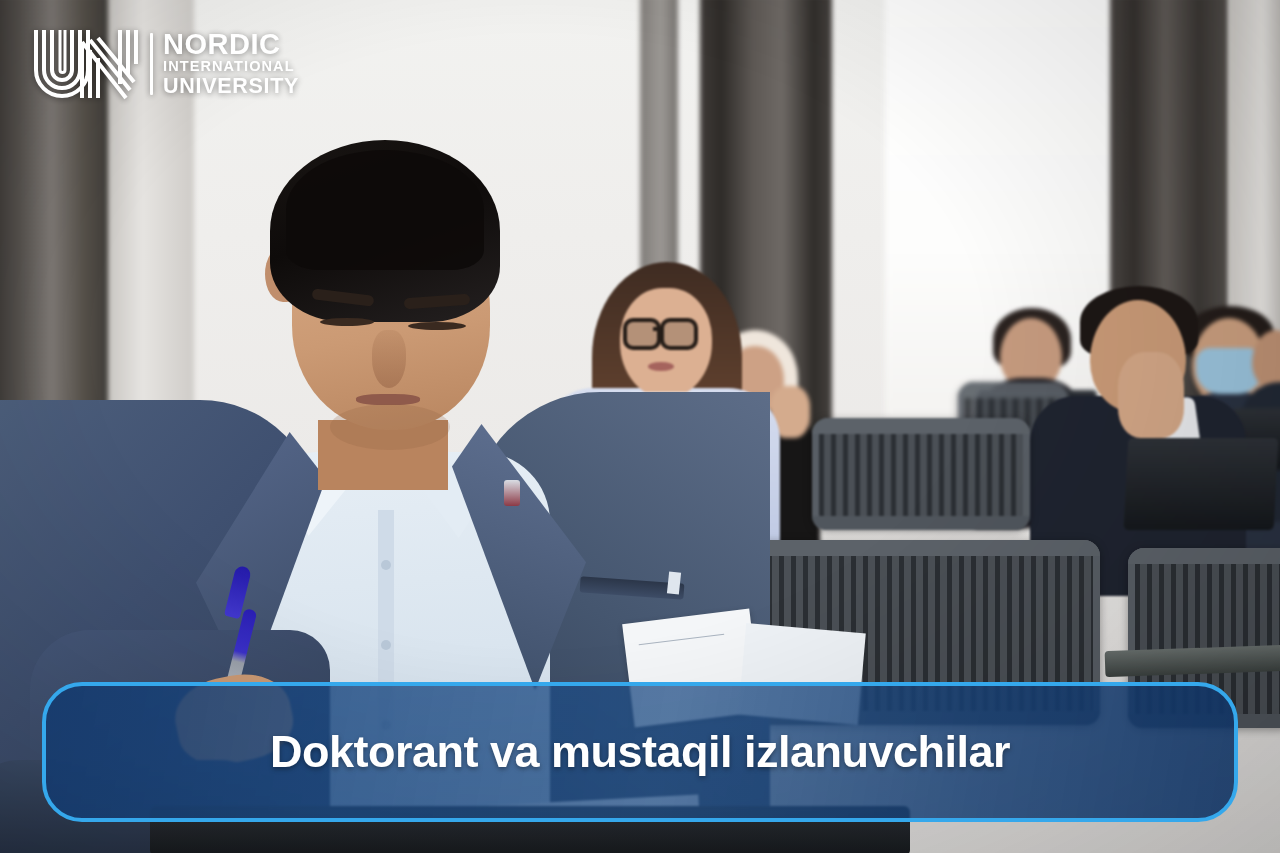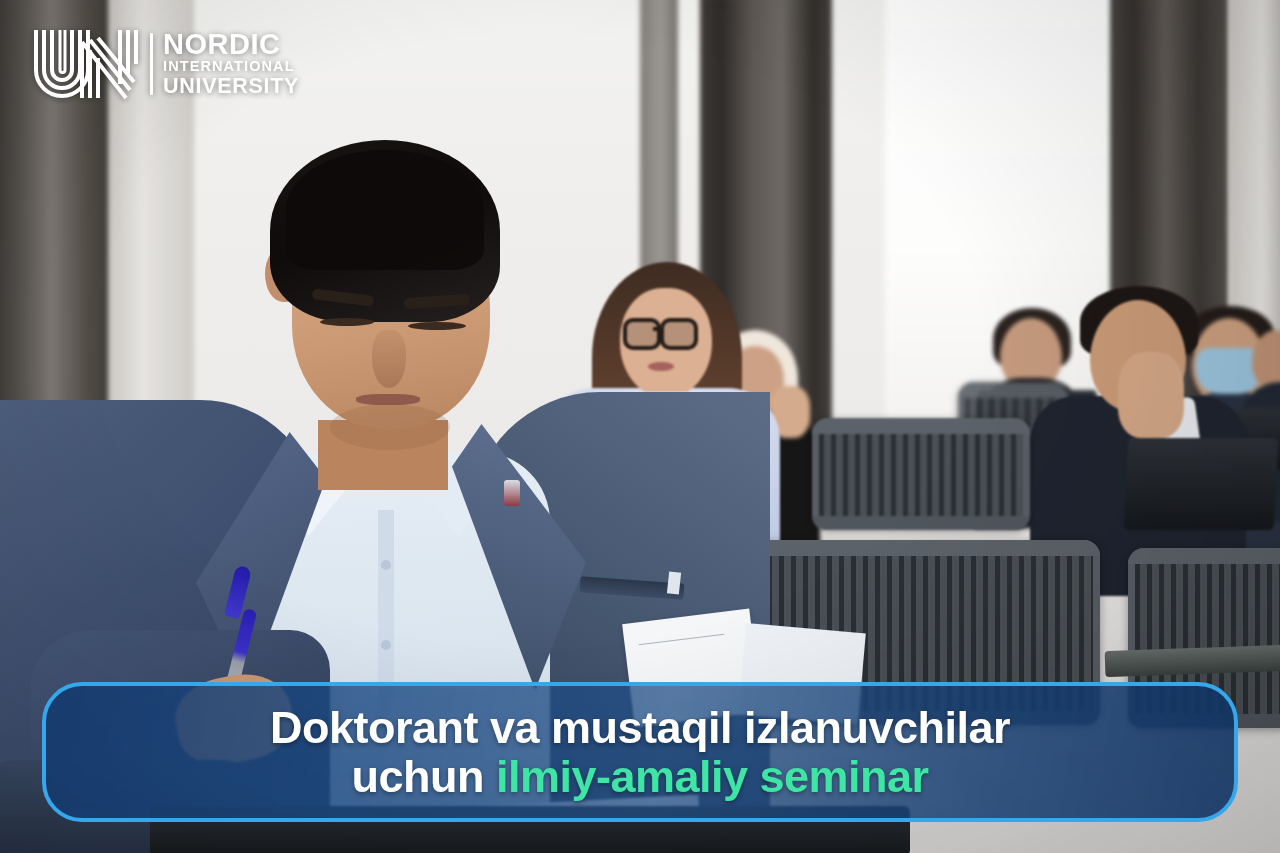--- a/index.html
+++ b/index.html
@@ -406,16 +406,15 @@
     <div class="logo-divider"></div>
     <div class="logo-words">
       <div class="lw1">NORDIC</div>
       <div class="lw2">INTERNATIONAL</div>
       <div class="lw3">UNIVERSITY</div>
     </div>
   </div>
 
   <div class="banner">
     <div class="banner-line">Doktorant va mustaqil izlanuvchilar</div>
-    <div class="banner-line"><span>uchun </span><span class="accent">ilmiy-amaliy seminar</span></div>
   </div>
 
 </div>
 
 </body></html>

